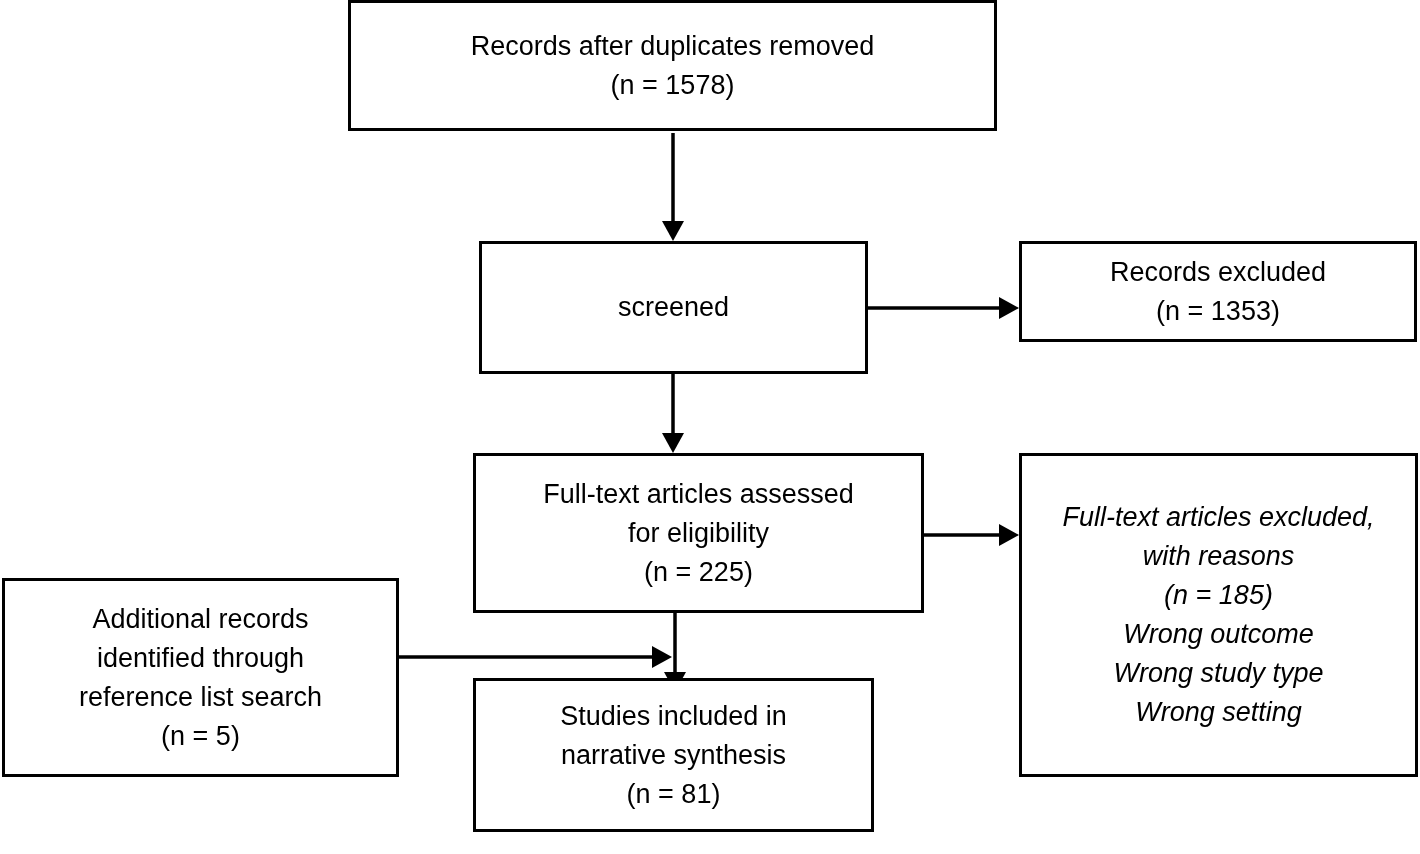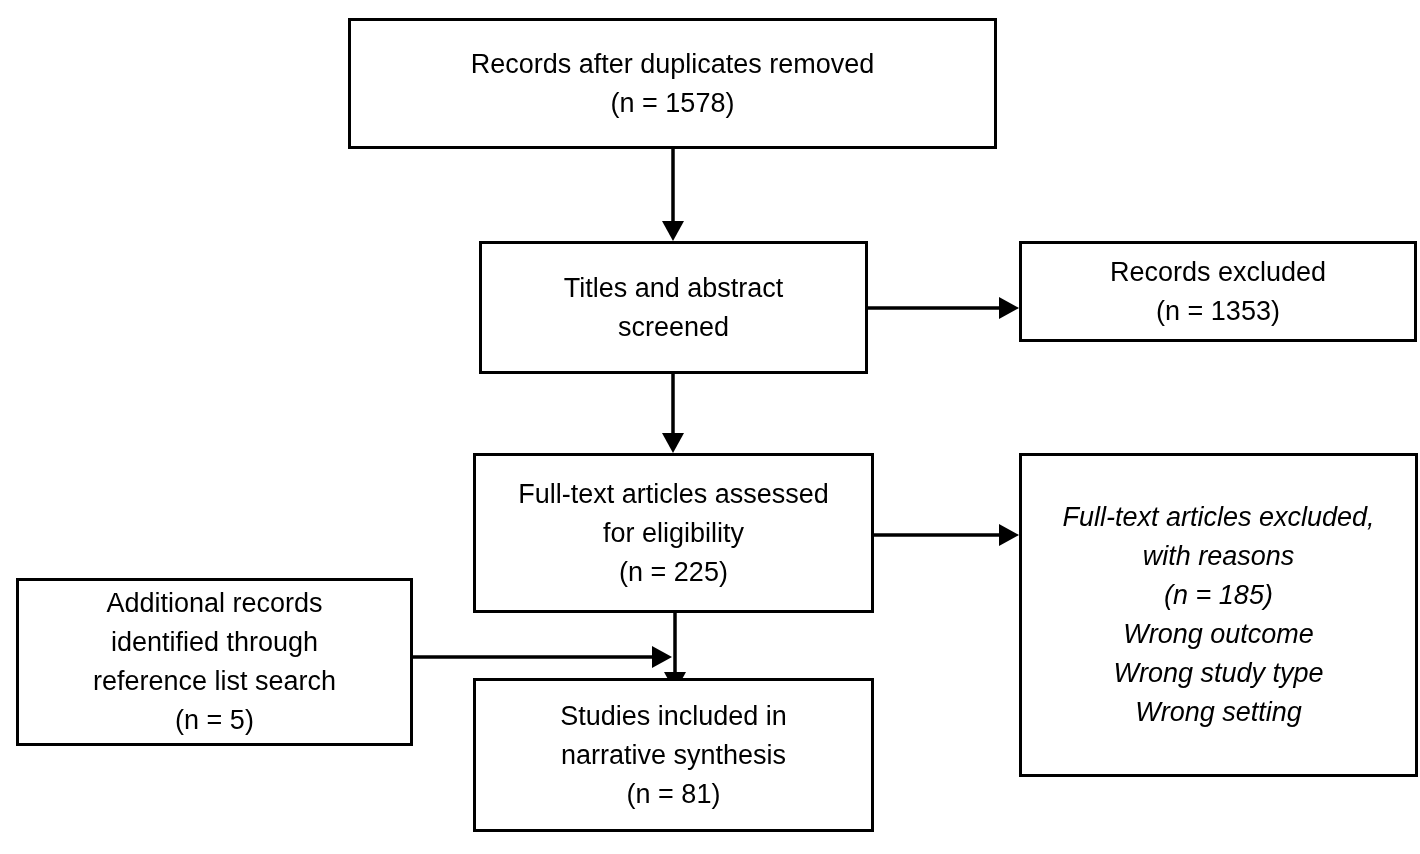--- a/index.html
+++ b/index.html
@@ -31,26 +31,26 @@
     background: #ffffff;
     display: flex;
     flex-direction: column;
     justify-content: center;
     align-items: center;
     text-align: center;
     font-size: 27px;
     line-height: 39px;
   }
   
-  .box-duplicates   { left: 348px;  top: 18px;   width: 649px; height: 131px; }
+  .box-duplicates   { left: 348px;  top: 0;   width: 649px; height: 131px; }
   .box-screened     { left: 479px;  top: 241px; width: 389px; height: 133px; }
   .box-rec-excl     { left: 1019px; top: 241px; width: 398px; height: 101px; }
-  .box-fulltext     { left: 473px;  top: 453px; width: 401px; height: 160px; }
+  .box-fulltext     { left: 473px;  top: 453px; width: 451px; height: 160px; }
   .box-ft-excl      { left: 1019px; top: 453px; width: 399px; height: 324px; font-style: italic; }
-  .box-additional   { left: 16px;    top: 578px; width: 397px; height: 168px; }
+  .box-additional   { left: 2px;    top: 578px; width: 397px; height: 199px; }
   .box-included     { left: 473px;  top: 678px; width: 401px; height: 154px; }
   .tline { white-space: nowrap; }
 </style>
 </head>
 <body>
 
 <div class="canvas">
 
   <svg class="arrow-layer" viewBox="0 0 1420 854" xmlns="http://www.w3.org/2000/svg">
 
@@ -84,21 +84,20 @@
       <polygon points="672,657 652,646 652,668" stroke="none"></polygon>
     </g>
   </svg>
 
   <div class="flow-box box-duplicates">
     <div class="tline">Records after duplicates removed</div>
     <div class="tline">(n = 1578)</div>
   </div>
 
   <div class="flow-box box-screened">
-    <div class="tline">Titles and abstract</div>
     <div class="tline">screened</div>
   </div>
 
   <div class="flow-box box-rec-excl">
     <div class="tline">Records excluded</div>
     <div class="tline">(n = 1353)</div>
   </div>
 
   <div class="flow-box box-fulltext">
     <div class="tline">Full-text articles assessed</div>

